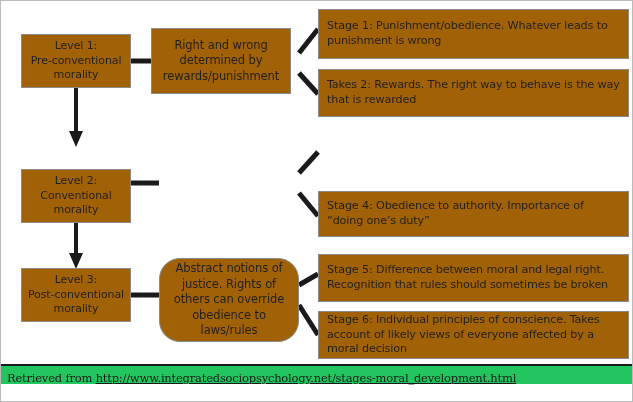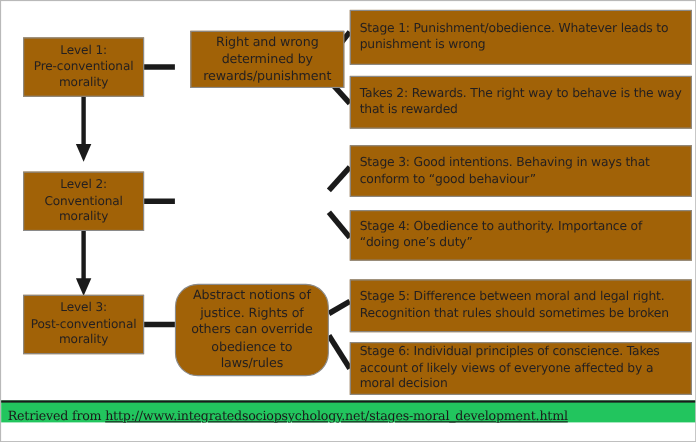--- a/index.html
+++ b/index.html
@@ -125,42 +125,39 @@
       <line x1="298" y1="172" x2="317" y2="151" stroke="#1a1a1a" stroke-width="5"></line>
       <line x1="298" y1="192" x2="317" y2="215" stroke="#1a1a1a" stroke-width="5"></line>
 
       <line x1="298" y1="284" x2="317" y2="273" stroke="#1a1a1a" stroke-width="5"></line>
       <line x1="298" y1="304" x2="317" y2="334" stroke="#1a1a1a" stroke-width="5"></line>
     </svg>
 
     <div class="box level-box" style="left:20px; top:33px; height:54px;">
       <span class="txt">Level 1:<br>Pre-conventional<br>morality</span>
     </div>
-    <div class="box level-box" style="left:20px; top:155px; height:54px;">
+    <div class="box level-box" style="left:20px; top:168px; height:54px;">
       <span class="txt">Level 2:<br>Conventional<br>morality</span>
     </div>
     <div class="box level-box" style="left:20px; top:267px; height:54px;">
       <span class="txt">Level 3:<br>Post-conventional<br>morality</span>
     </div>
 
-    <div class="box mid-box" style="left:172px; top:27px; height:52px;">
+    <div class="box mid-box" style="left:150px; top:27px; height:66px;">
       <span class="txt">Right and wrong<br>determined by<br>rewards/punishment</span>
     </div>
     <div class="box mid-box" style="left:158px; top:257px; height:84px;border-radius:21px;">
       <span class="txt">Abstract notions of<br>justice. Rights of<br>others can override<br>obedience to<br>laws/rules</span>
     </div>
 
     <div class="box stage-box" style="left:317px; top:8px; height:50px;">
       <span class="txt">Stage 1: Punishment/obedience. Whatever leads to punishment is wrong</span>
     </div>
     <div class="box stage-box" style="left:317px; top:68px; height:48px;">
       <span class="txt">Takes 2: Rewards. The right way to behave is the way that is rewarded</span>
-    </div>
-    <div class="box stage-box" style="left:317px; top:131px; height:47px;">
-      <span class="txt">Stage 3: Good intentions. Behaving in ways that conform to “good behaviour”</span>
     </div>
     <div class="box stage-box" style="left:317px; top:190px; height:46px;">
       <span class="txt">Stage 4: Obedience to authority. Importance of “doing one’s duty”</span>
     </div>
     <div class="box stage-box" style="left:317px; top:253px; height:48px;">
       <span class="txt">Stage 5: Difference between moral and legal right. Recognition that rules should sometimes be broken</span>
     </div>
     <div class="box stage-box" style="left:317px; top:310px; height:48px;">
       <span class="txt">Stage 6: Individual principles of conscience. Takes account of likely views of everyone affected by a moral decision</span>
     </div>

